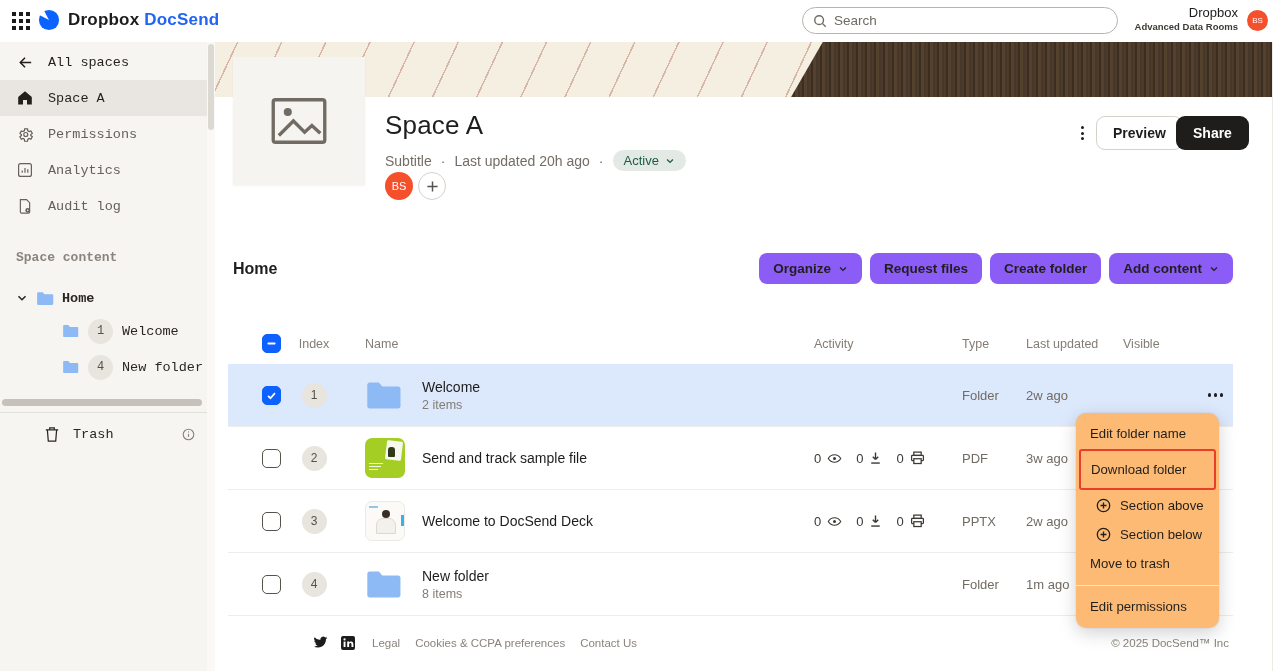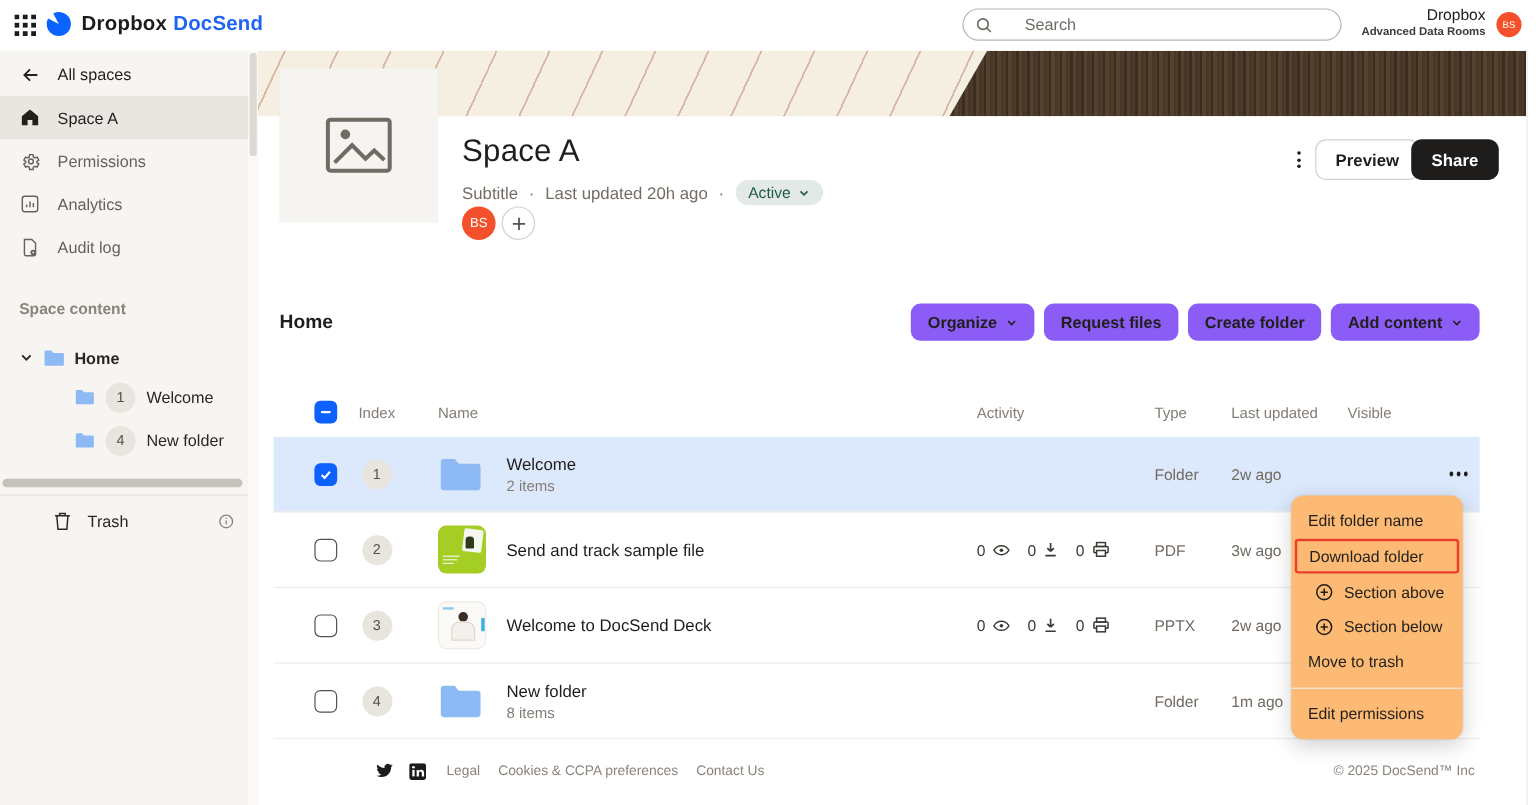--- a/index.html
+++ b/index.html
@@ -7,30 +7,30 @@
   .stage { position:relative; width:1280px; height:671px; overflow:hidden; background:#fff; color:#1f1e1c; }
   svg { display:block; }
 
   
   .topbar { position:absolute; left:0; top:0; width:1280px; height:42px; background:#fff; z-index:30; }
   .apps-btn { position:absolute; left:10px; top:10px; width:22px; height:22px; display:flex; align-items:center; justify-content:center; cursor:pointer; }
   .brand { position:absolute; left:38px; top:9px; display:flex; align-items:center; gap:8px; }
   .brand-word { font-size:17px; font-weight:700; letter-spacing:.2px; color:#1d1c1a; }
   .brand-word.docsend { color:#2164f3; margin-left:-3px; }
   .search { position:absolute; left:802px; top:7px; width:316px; height:27px; border:1px solid #b8b3ac; border-radius:14px; background:#fff; display:flex; align-items:center; padding:0 10px; gap:7px; }
-  .search input { border:none; outline:none; font-size:13.5px; color:#1f1e1c; width:100%; background:transparent; font-family:inherit;margin-left:20px; }
+  .search input { border:none; outline:none; font-size:13.5px; color:#1f1e1c; width:100%; background:transparent; font-family:inherit; }
   .search input::placeholder { color:#6f6a63; }
   .account { position:absolute; right:42px; top:5px; text-align:right; line-height:1.25; }
   .account .l1 { font-size:13px; color:#1d1c1a; }
   .account .l2 { font-size:9.5px; font-weight:700; color:#3e3a35; }
   .avatar { width:21px; height:21px; border-radius:50%; background:#f4502c; color:#fff; font-size:8px; font-weight:400; display:flex; align-items:center; justify-content:center; }
   .topbar .avatar { position:absolute; right:12px; top:10px; }
 
   
-  .sidebar { position:absolute; left:0; top:42px; width:207px; height:629px; background:#f7f5f2; z-index:20; }
+  .sidebar { position:absolute; left:0; top:42px; width:207px; height:629px; background:#f7f5f2; z-index:20;font-family:Liberation Mono, monospace; }
   .nav { padding-top:2px; }
   .nav-item { height:36px; display:flex; align-items:center; gap:14px; padding-left:16px; font-size:13.5px; color:#66615a; cursor:pointer; }
   .nav-item.dark { color:#231f1b; }
   .nav-item.active { background:#e9e5e0; color:#231f1b; }
   .nav-item .ic { width:18px; display:flex; justify-content:center; }
   .side-label { margin-top:26px; padding-left:16px; font-size:13px; font-weight:700; color:#8a847c; }
   .tree-root { margin-top:18px; height:30px; display:flex; align-items:center; gap:8px; padding-left:16px; font-size:13.5px; font-weight:700; color:#2a2723; cursor:pointer; }
   .tree-child { height:36px; display:flex; align-items:center; gap:9px; padding-left:62px; font-size:13.5px; color:#2a2723; cursor:pointer; }
   .num-pill { width:25px; height:25px; border-radius:50%; background:#e8e4de; color:#55504a; font-size:12px; display:flex; align-items:center; justify-content:center; }
   .hscroll { margin:14px 2px 0 2px; height:7px; border-radius:4px; background:#c6c2bb; width:200px; }
@@ -102,21 +102,21 @@
   .tfooter { margin-top:20px; display:flex; align-items:center; gap:15px; padding-left:85px; font-size:11.5px; color:#8a847c; }
   .tfooter .links { display:flex; gap:15px; }
   .tfooter a { color:#8a847c; text-decoration:none; cursor:pointer; }
   .tfooter .copy { margin-left:auto; padding-right:4px; }
   .soc { display:flex; gap:13px; margin-right:2px; }
 
   
   .menu { position:absolute; left:1076px; top:413px; width:143px; background:#fdba74; border-radius:10px; box-shadow:0 5px 18px rgba(0,0,0,.18), 0 0 0 1px rgba(0,0,0,.03); padding:6px 0 7px; z-index:60; }
   .menu-item { height:29px; display:flex; align-items:center; padding:0 14px; font-size:13.2px; color:#211f1c; cursor:pointer; }
   .menu-item.indent { padding-left:20px; gap:9px;text-align:center; }
-  .menu-item.highlight { margin:1px 3px; border:2.5px solid #e83e2c; border-radius:3px; padding:0 10px; height:29px; }
+  .menu-item.highlight { margin:1px 3px; border:2.5px solid #e83e2c; border-radius:3px; padding:0 10px; height:41px; }
   .menu-divider { height:1px; background:#eceae6; margin:7px 0 6px; }
 </style>
 </head>
 <body>
 
 <div class="stage">
 
   <div class="topbar">
     <div class="apps-btn">
       <svg width="18" height="18" viewBox="0 0 18 18" fill="#1d1c1a">

